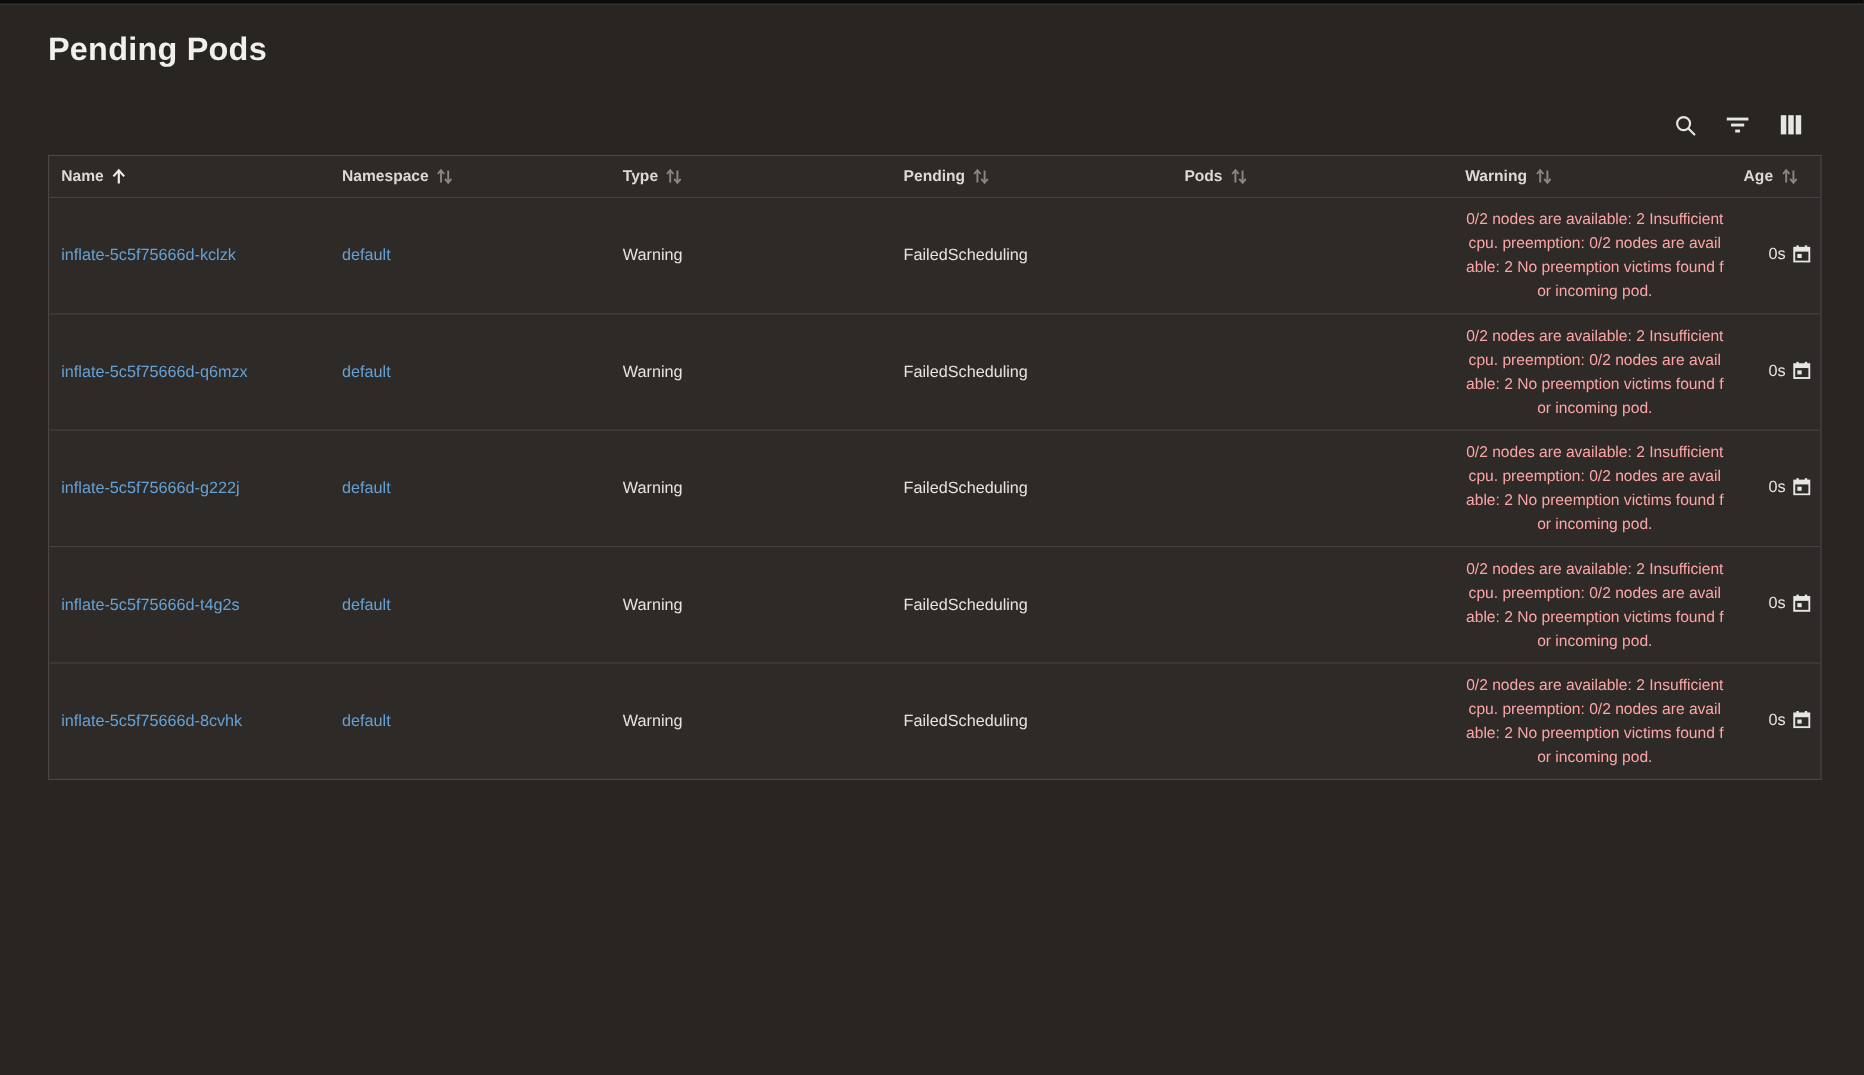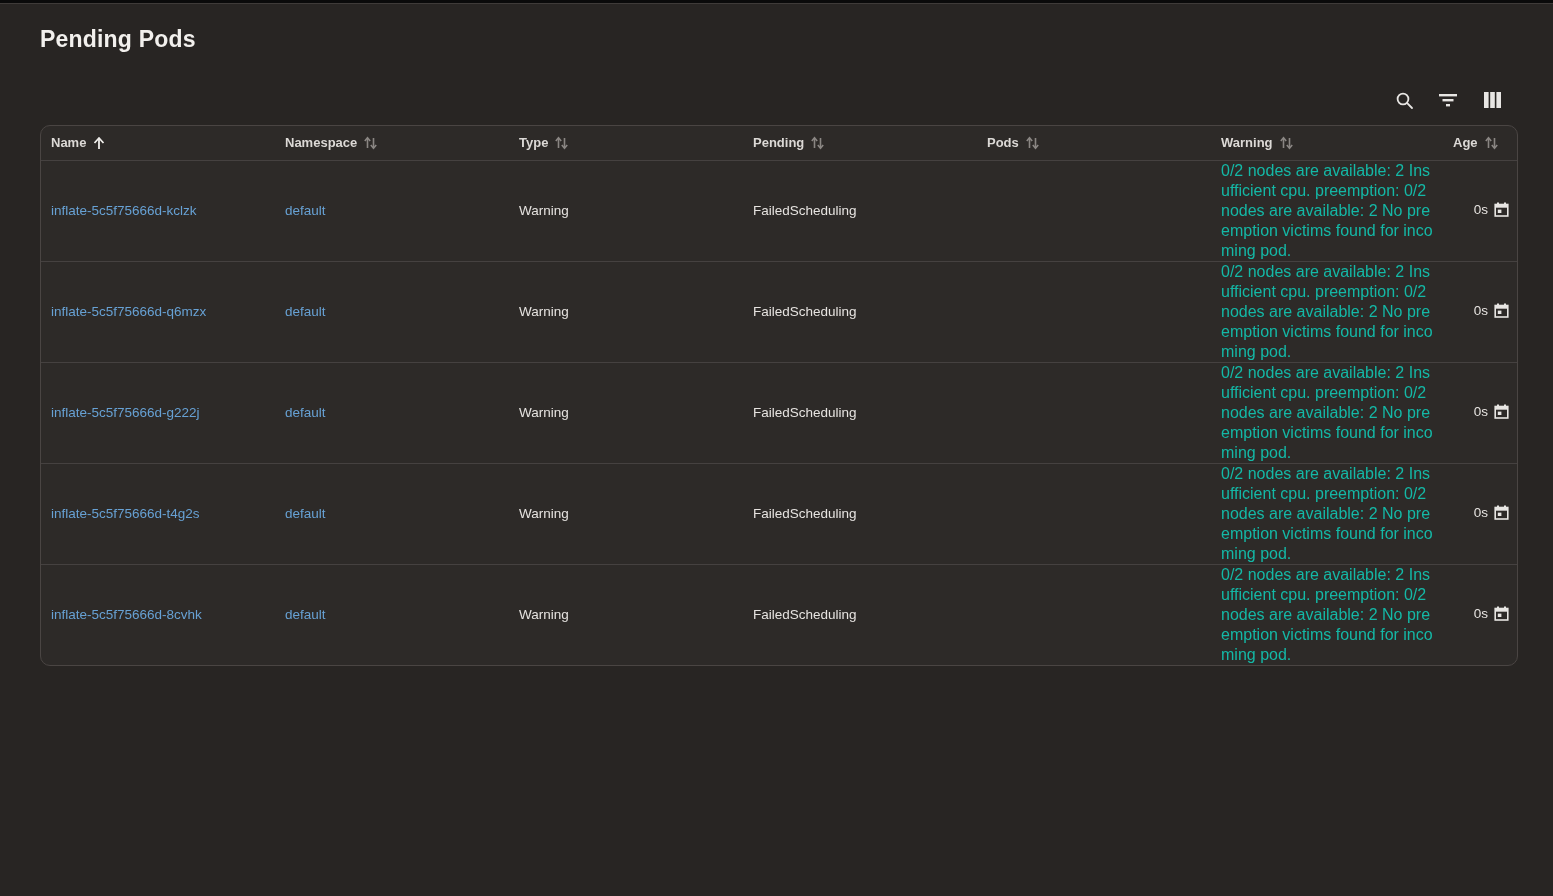--- a/index.html
+++ b/index.html
@@ -9,21 +9,21 @@
     font-family: "Liberation Sans", sans-serif;
     overflow: hidden;
     color: #e6e3e0;
   }
   .top-strip {
     height: 4px; background: #0a0a0a;
     border-bottom: 1px solid #3f3b39;
   }
   .page-title {
     margin: 22px 0 0 40px;
-    font-size: 23px;
+    font-size: 27px;
     font-weight: bold;
     color: #f2f0ed;
     letter-spacing: 0.2px;
   }
   .toolbar {
     display: flex;
     justify-content: flex-end;
     align-items: center;
     gap: 22px;
     margin: 36px 50px 0 0;
@@ -33,21 +33,21 @@
     background: none; border: none; cursor: pointer;
     width: 22px; height: 22px;
     display: flex; align-items: center; justify-content: center;
     padding: 0;
   }
   .icon-btn svg { display: block; }
 
   .table-card {
     margin: 14px 35px 0 40px;
     border: 1px solid #4a4543;
-    border-radius: 10px;
+    border-radius: 0;
     background: #2d2a28;
     overflow: hidden;
   }
   table {
     width: 100%;
     border-collapse: collapse;
     table-layout: fixed;
   }
   col.c-std  { width: 234px; }
   col.c-msg  { width: 232px; }
@@ -77,25 +77,26 @@
     color: #e6e3e0;
     padding: 0 4px 0 10px;
   }
   td.age-cell {
     text-align: right;
     padding-right: 10px;
     white-space: nowrap;
   }
   td.age-cell .age-wrap { display: inline-flex; align-items: flex-start; gap: 6px; }
   td.msg-cell {
-    font-size: 16px;
+    font-size: 13px;
     line-height: 20px;
     word-break: break-all;
     padding-right: 6px;
-    color: #14b8a6;
+    color: #fca5a5;
+    text-align: center;
   }
   a.link {
     color: #67a1d4;
     text-decoration: none;
     cursor: pointer;
     margin-top: 20px;
   }
 </style>
 </head>
 <body>

